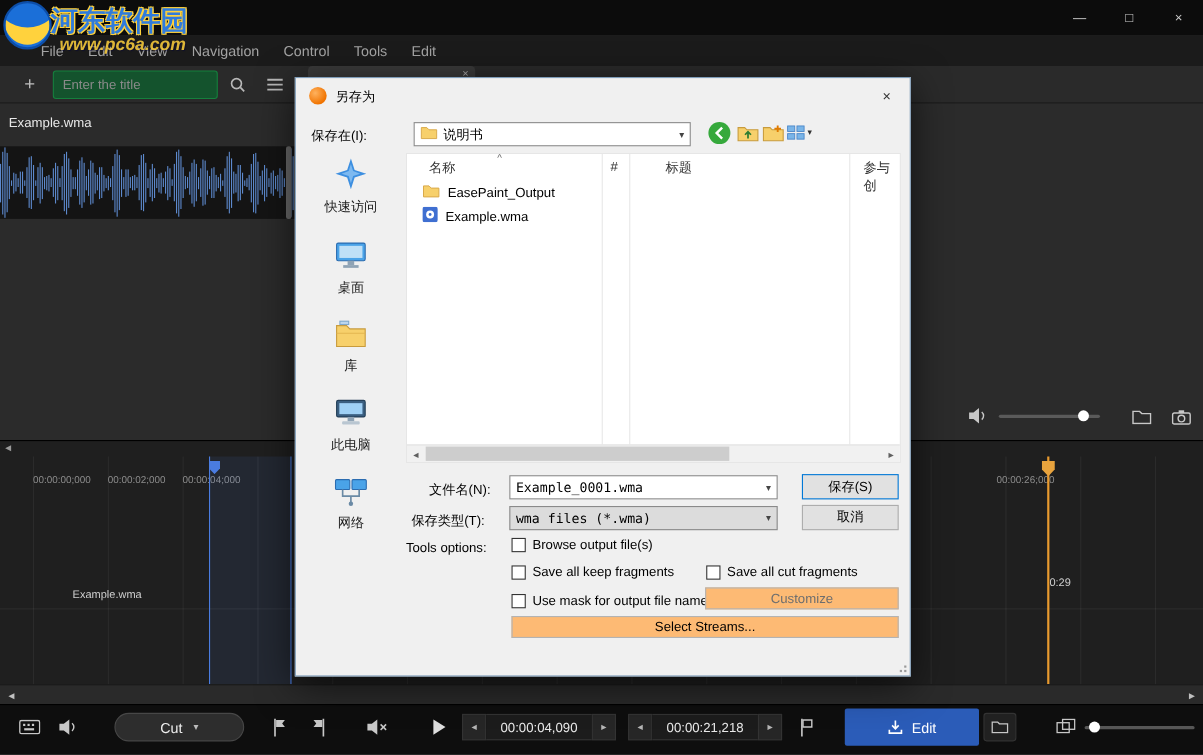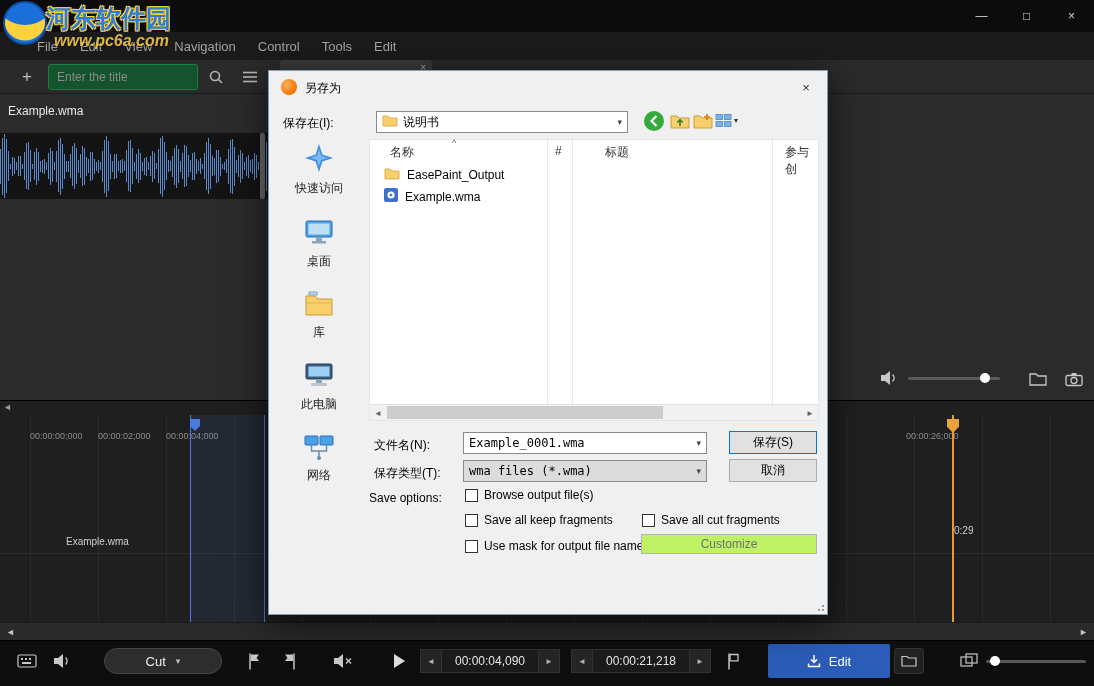--- a/index.html
+++ b/index.html
@@ -91,21 +91,21 @@
   .filelist{position:absolute;left:100px;top:68px;width:450px;height:282px;background:#fff;border:1px solid #e6e6e6;}
   .fl-sep{position:absolute;top:0;bottom:16px;width:1px;background:#e8e8e8;}
   .col{position:absolute;top:4px;font-size:12px;color:#333;cursor:pointer;}
   .sort{position:absolute;left:82px;top:-2px;font-size:9px;color:#666;}
   .fl-item{position:absolute;left:14px;display:flex;align-items:center;gap:7px;font-size:12px;color:#000;cursor:pointer;white-space:nowrap;}
   .fl-scroll{position:absolute;left:0;right:0;bottom:0;height:16px;background:#f1f1f1;border-top:1px solid #e2e2e2;}
   .sb-btn{position:absolute;top:0;width:16px;height:16px;display:flex;align-items:center;justify-content:center;font-size:8px;color:#606060;cursor:pointer;}
   .sb-thumb{position:absolute;left:17px;top:1px;width:276px;height:13px;background:#cdcdcd;cursor:pointer;}
   .dbtn{position:absolute;background:#e1e1e1;border:1px solid #adadad;font-size:12px;color:#000;display:flex;align-items:center;justify-content:center;cursor:pointer;font-family:"Liberation Sans",sans-serif;}
   .dbtn.default{border:1px solid #0078d7;}
-  .dbtn.gray{background:#bef264;border-color:#b3b3b3;}
+  .dbtn.gray{background:#fdba74;border-color:#b3b3b3;}
   .dbtn.dim{color:#6e6e6e;}
   .cbrow{position:absolute;display:flex;align-items:center;gap:6px;font-size:12px;color:#000;cursor:pointer;white-space:nowrap;}
   .cb{width:13px;height:13px;background:#fff;border:1px solid #333;flex:0 0 13px;}
   .grip{position:absolute;right:3px;bottom:3px;width:10px;height:10px;}
   .grip i{position:absolute;width:2px;height:2px;background:#9a9a9a;}
   .grip i:nth-child(1){right:0;bottom:0;}
   .grip i:nth-child(2){right:4px;bottom:0;}
   .grip i:nth-child(3){right:0;bottom:4px;}
 </style>
 </head>
@@ -580,52 +580,53 @@
         <span>Example.wma</span>
       </div>
 
       <div class="fl-scroll">
         <span class="sb-btn" style="left:0;">◄</span>
         <i class="sb-thumb"></i>
         <span class="sb-btn" style="right:0;">►</span>
       </div>
     </div>
 
-    <span class="lbl" style="left:105px;top:366px;">文件名(N):</span>
+    <span class="lbl" style="left:121px;top:366px;">文件名(N):</span>
     <div class="combo" style="left:194px;top:361px;width:244px;height:22px;justify-content:center;">
       <span class="mono">Example_0001.wma</span>
       <span class="combo-arrow">▾</span>
     </div>
     <button class="dbtn default" style="left:460px;top:360px;width:88px;height:23px;">保存(S)</button>
 
     <span class="lbl" style="left:105px;top:394px;">保存类型(T):</span>
     <div class="combo gray" style="left:194px;top:389px;width:244px;height:22px;">
       <span class="mono">wma files (*.wma)</span>
       <span class="combo-arrow">▾</span>
     </div>
     <button class="dbtn" style="left:460px;top:388px;width:88px;height:23px;">取消</button>
 
-    <span class="lbl" style="left:100px;top:420px;">Save options:</span>
+    <span class="lbl" style="left:100px;top:420px;">Tools options:</span>
     <label class="cbrow" style="left:196px;top:417px;">
       <span class="cb"></span>
       <span>Browse output file(s)</span>
     </label>
     <label class="cbrow" style="left:196px;top:442px;">
       <span class="cb"></span>
       <span>Save all keep fragments</span>
     </label>
     <label class="cbrow" style="left:373px;top:442px;">
       <span class="cb"></span>
       <span>Save all cut fragments</span>
     </label>
     <label class="cbrow" style="left:196px;top:468px;">
       <span class="cb"></span>
       <span>Use mask for output file names</span>
     </label>
     <button class="dbtn gray dim" style="left:372px;top:463px;width:176px;height:20px;">Customize</button>
+    <button class="dbtn gray" style="left:196px;top:489px;width:352px;height:20px;">Select Streams...</button>
 
     <span class="grip">
         <i></i>
         <i></i>
         <i></i>
       </span>
   </div>
 
 </div>
 

